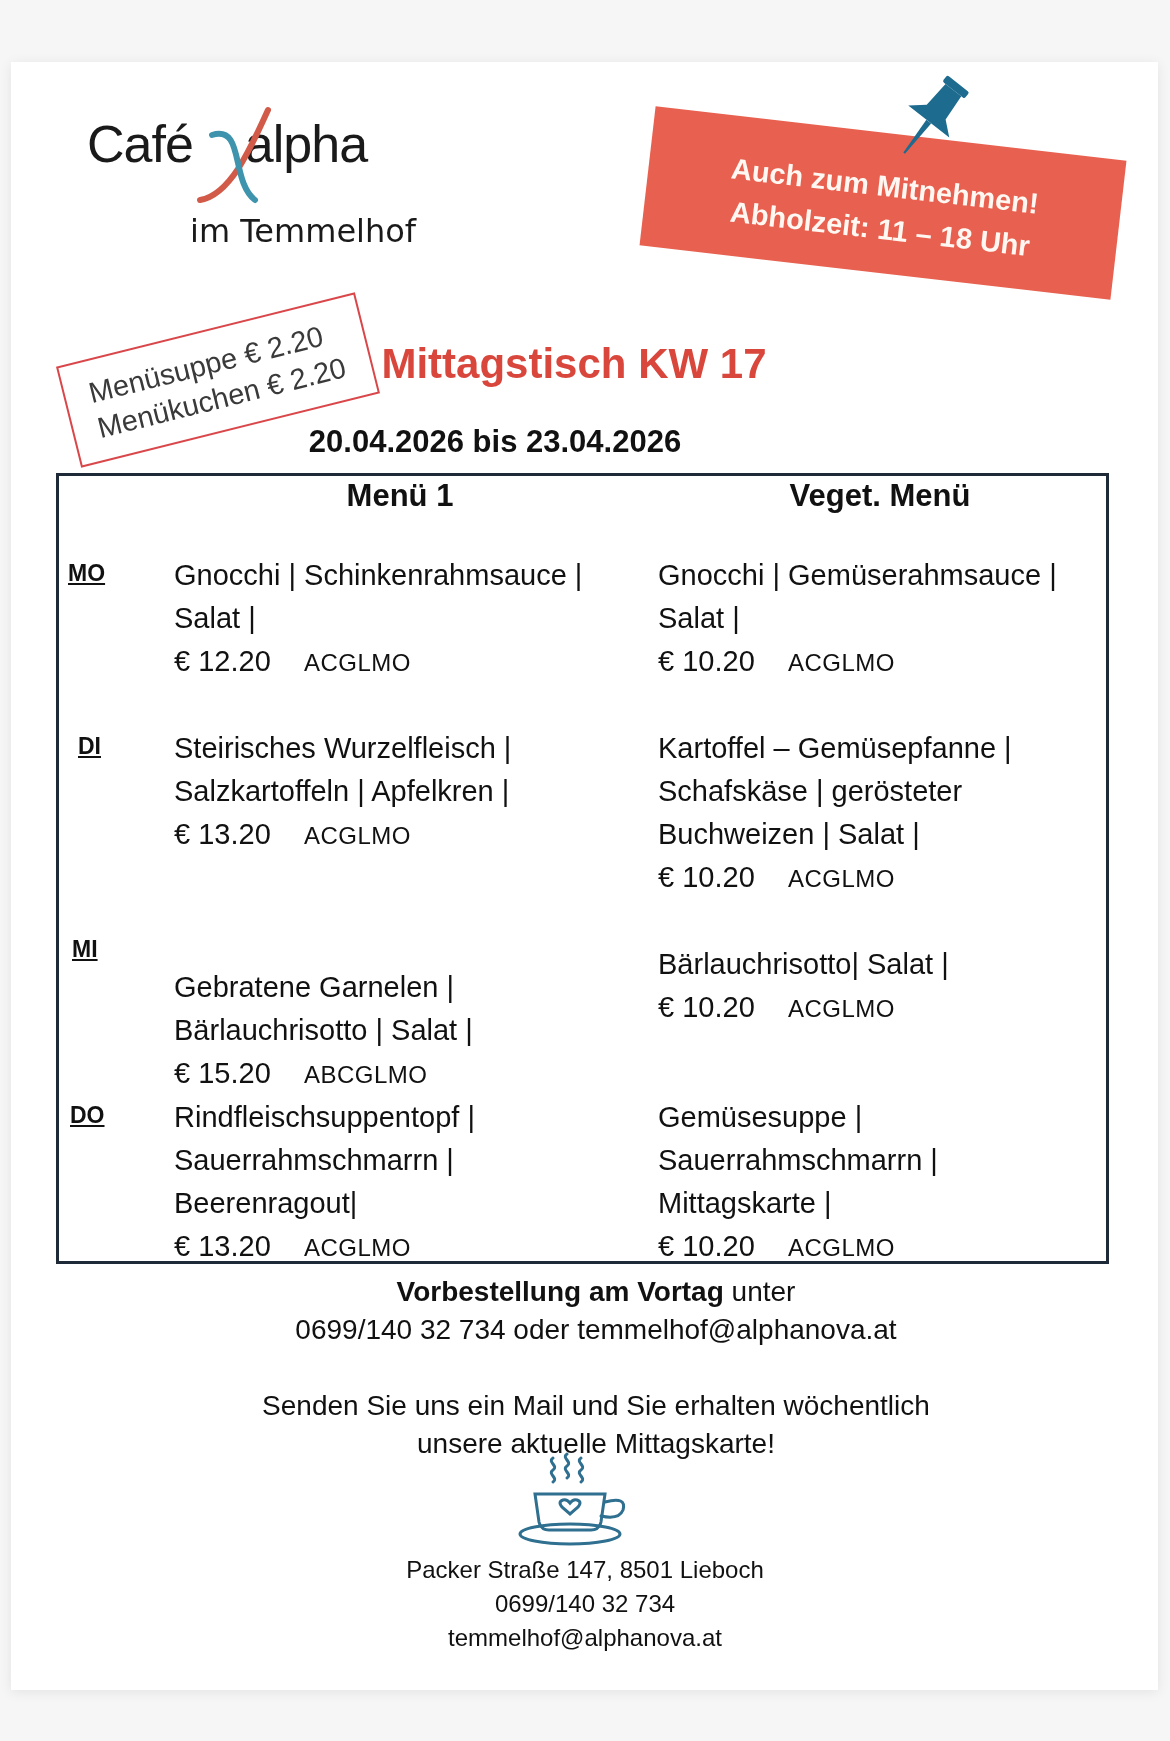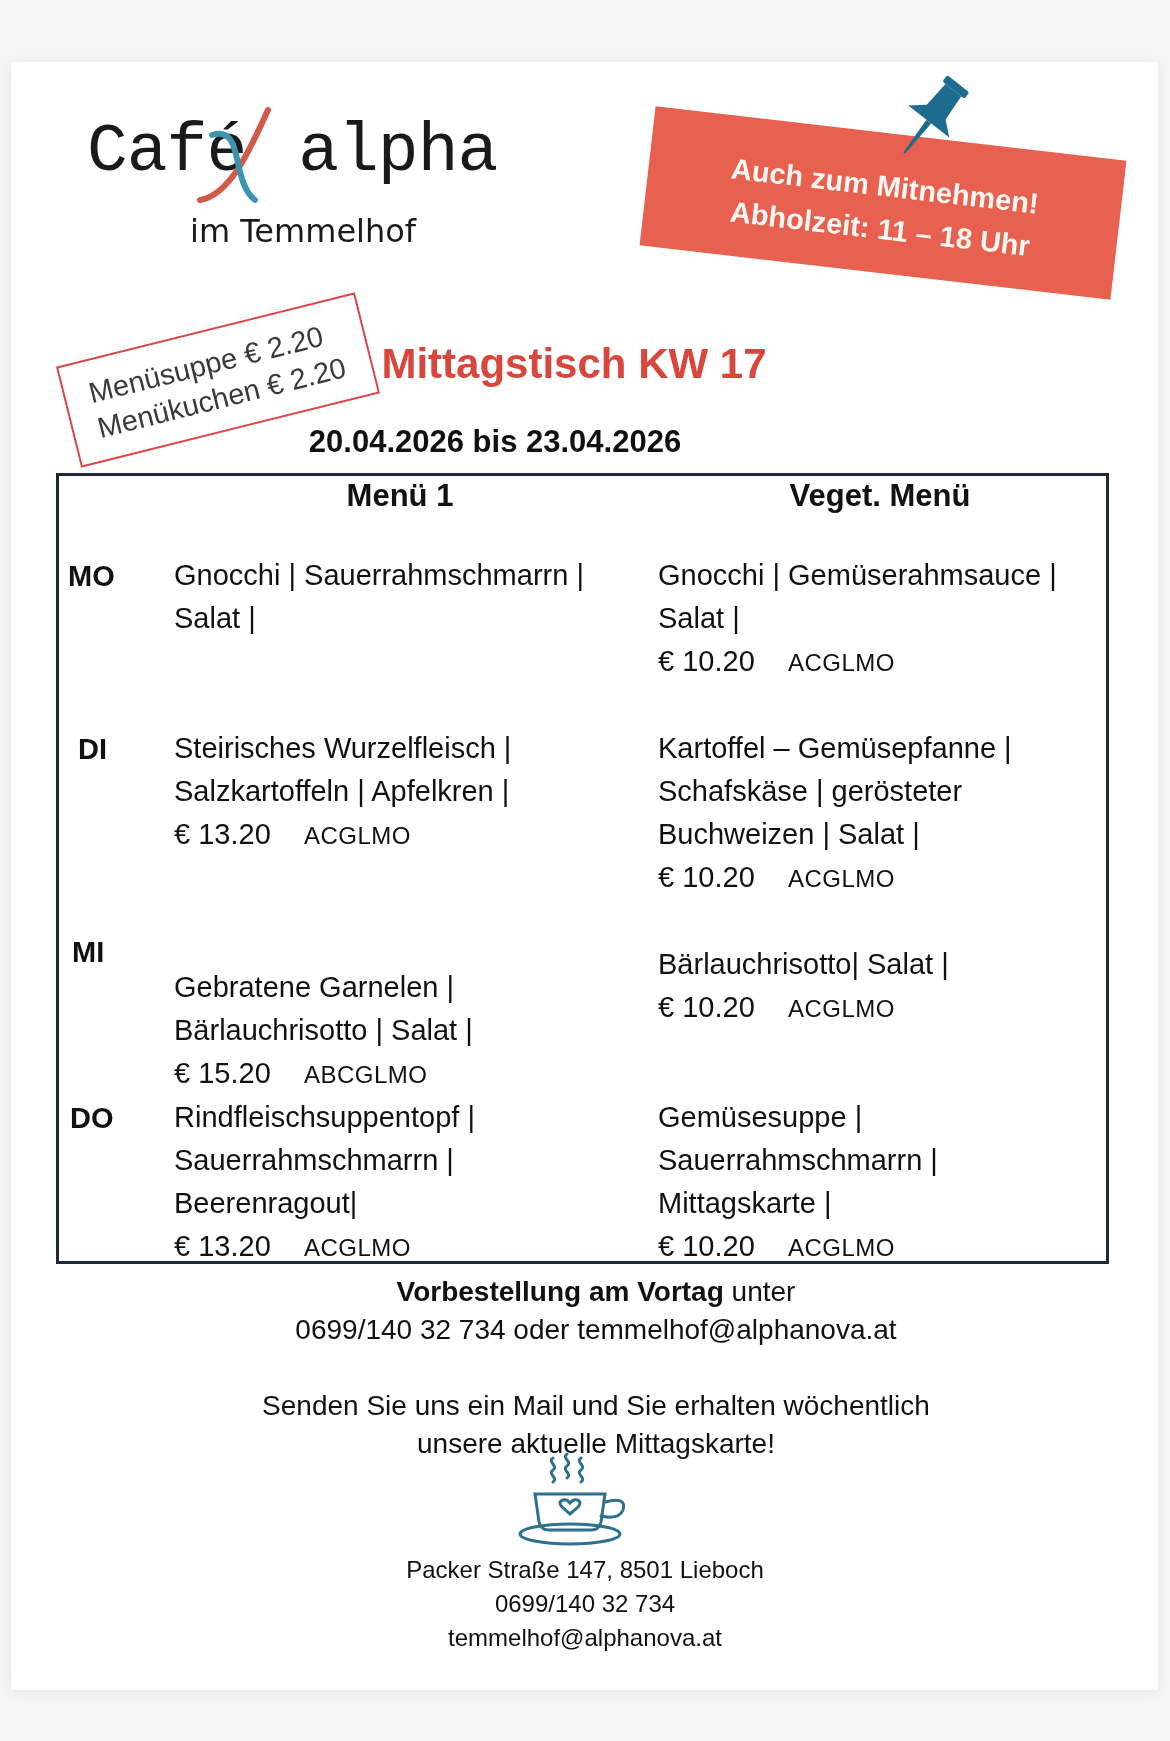--- a/index.html
+++ b/index.html
@@ -10,22 +10,22 @@
     color:#111;
   }
   .page {
     position:absolute; left:11px; top:62px; width:1147px; height:1628px;
     background:#ffffff;
     box-shadow:0 2px 12px rgba(0,0,0,0.08);
   }
   .abs { position:absolute; }
   
   .logo-main {
-    left:87px; top:118px; font-size:68px; line-height:1; color:#1a1a1a;
-    font-family:Liberation Mono, monospace; letter-spacing:-1px; white-space:nowrap;
+    left:87px; top:118px; font-size:52px; line-height:1; color:#1a1a1a;
+    font-family:Liberation Sans, sans-serif; letter-spacing:-1px; white-space:nowrap;
   }
   .logo-main .gap { display:inline-block; width:52px; }
   .logo-sub {
     left:190px; top:212px; font-size:32px; color:#1a1a1a; white-space:nowrap;
     font-family:"DejaVu Sans", sans-serif;
   }
   .logo-x { left:190px; top:100px; width:110px; height:120px; }
 
   
   .banner {
@@ -62,21 +62,21 @@
 
   
   .menu-table {
     left:56px; top:473px; width:1053px; height:791px;
     border:3px solid #1e2a38; box-sizing:border-box;
   }
   .col-head {
     top:478px; font-size:31px; font-weight:bold; text-align:center;
   }
   .day {
-    font-size:29px; font-weight:bold; left:68px;
+    font-size:23px; font-weight:bold; left:68px;text-decoration:underline;
   }
   .dish {
     font-size:29px; line-height:43px; color:#111; white-space:nowrap;
   }
   .dish .price { display:inline-block; min-width:120px; margin-right:10px; }
   .dish .allergens { font-size:24px; letter-spacing:0.5px; }
 
   .footer-line { left:0; width:1170px; text-align:center; font-size:28px; color:#111;padding-left:11px; }
   .footer-small { left:0; width:1170px; text-align:center; font-size:24px; color:#111; }
   .cup { left:505px; top:1450px; width:130px; height:100px; }
@@ -114,22 +114,23 @@
 
 <div class="abs title"><span>Mittagstisch KW 17</span></div>
 <div class="abs dates">20.04.2026 bis 23.04.2026</div>
 
 <div class="abs menu-table"></div>
 <div class="abs col-head" style="left:300px;width:200px;">Menü 1</div>
 <div class="abs col-head" style="left:740px;width:280px;">Veget. Menü</div>
 
 <div class="abs day" style="top:560px;">MO</div>
 <div class="abs dish" style="left:174px;top:554px;">
-  <div>Gnocchi | Sauerrahmschmarrn |</div>
+  <div>Gnocchi | Schinkenrahmsauce |</div>
   <div>Salat |</div>
+  <div><span class="price">€ 12.20</span><span class="allergens">ACGLMO</span></div>
 </div>
 <div class="abs dish" style="left:658px;top:554px;">
   <div>Gnocchi | Gemüserahmsauce |</div>
   <div>Salat |</div>
   <div><span class="price">€ 10.20</span><span class="allergens">ACGLMO</span></div>
 </div>
 
 <div class="abs day" style="top:733px;left:78px;">DI</div>
 <div class="abs dish" style="left:174px;top:727px;">
   <div>Steirisches Wurzelfleisch |</div>

